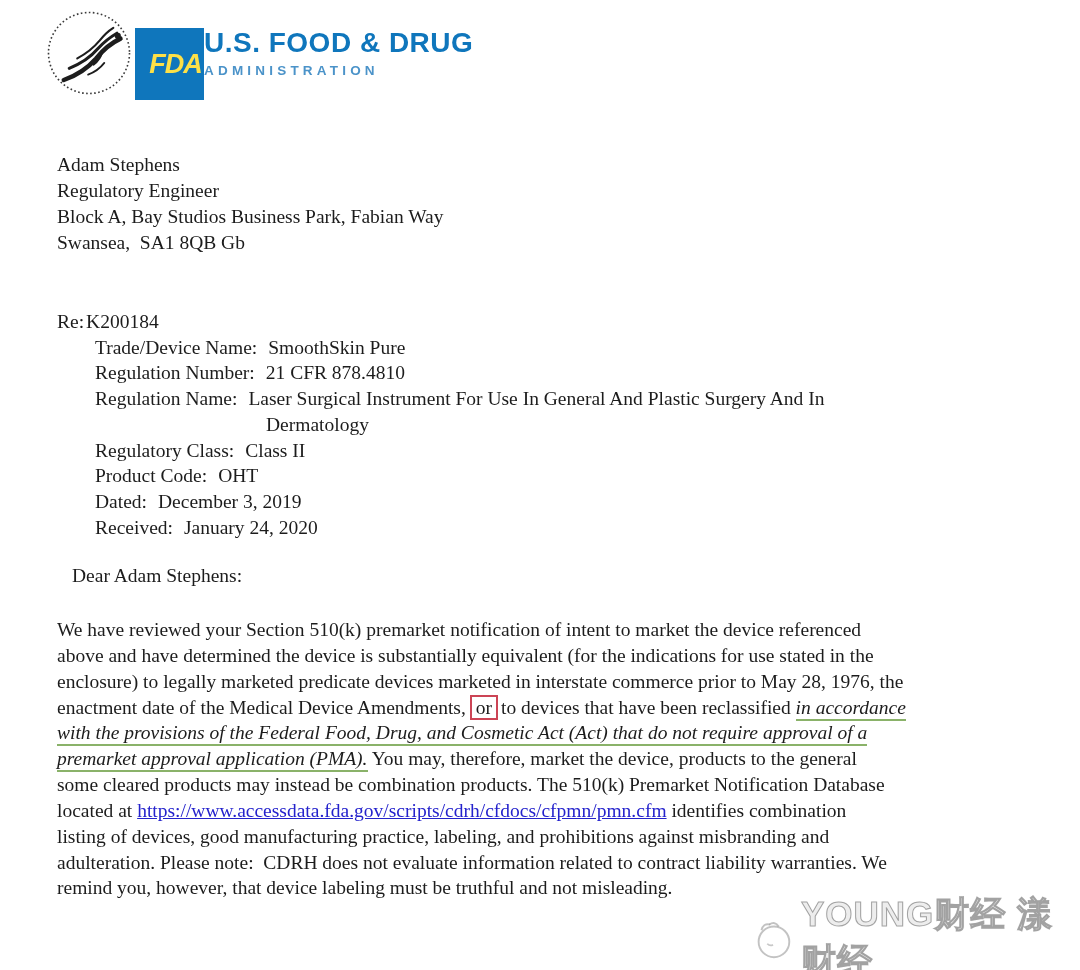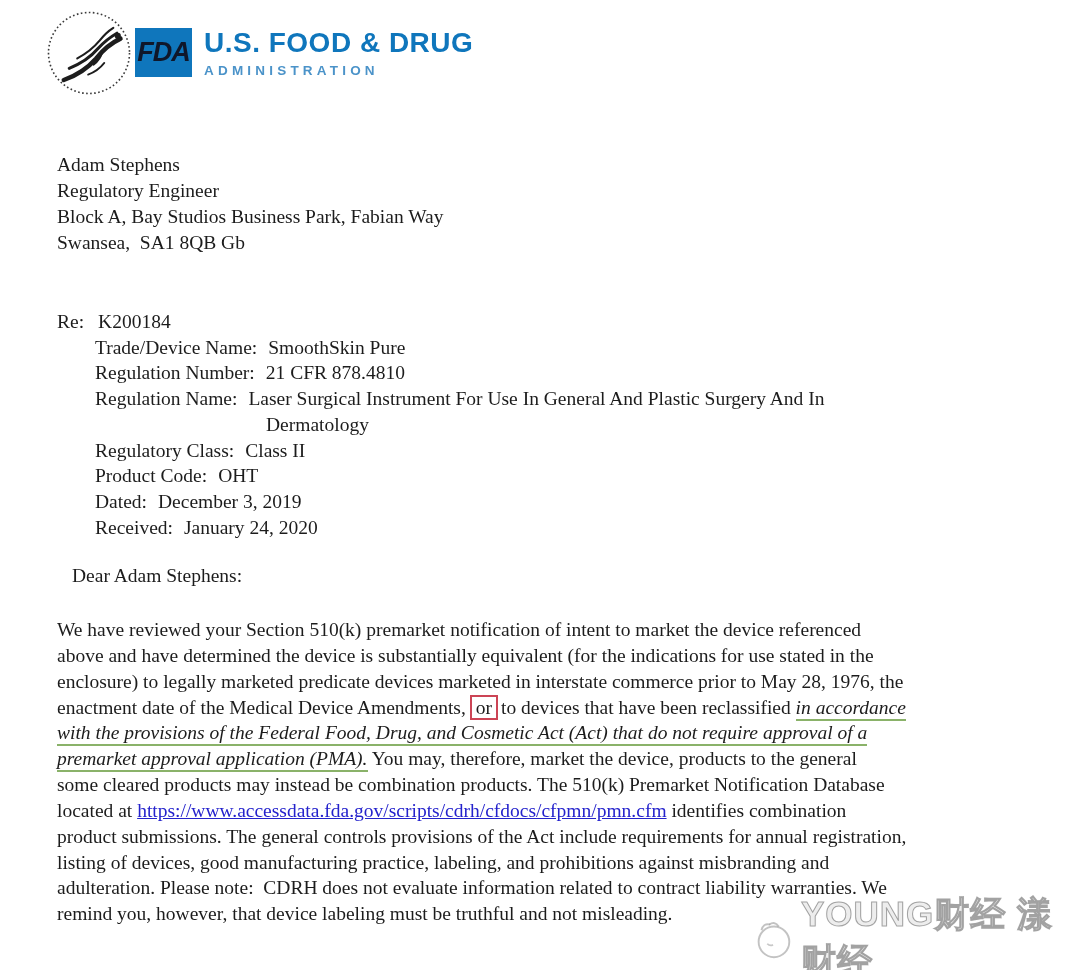--- a/index.html
+++ b/index.html
@@ -1,29 +1,29 @@
 <!DOCTYPE html>
 <html style="--fda-blue: #0f76bc; --fda-light-blue: #4b93c9; --link-blue: #2422cc; --annotation-red: #cc4455; --annotation-green: #8ab269;"><head>
 <meta charset="utf-8">
 <style>
   html,body{margin:0;padding:0;background:#fff;}
   .page{position:relative;width:1080px;height:970px;background:#ffffff;overflow:hidden;
         font-family:"Liberation Serif",serif;color:#1c1c1c;}
   
   .hhs-seal{position:absolute;left:44px;top:8px;width:90px;height:90px;}
-  .fda-box{position:absolute;left:135px;top:28px;width:57px;height:49px;
-           background:var(--fda-blue);color:#0f172a;display:flex;align-items:center;justify-content:center;
-           font-family:"Liberation Sans",sans-serif;font-weight:bold;font-style:italic;font-size:27px;letter-spacing:-1px;}
+  .fda-box{position:absolute;left:135px;top:28px;width:57px;height:72px;
+           background:var(--fda-blue);color:#fde047;display:flex;align-items:center;justify-content:center;
+           font-family:"Liberation Sans",sans-serif;font-weight:bold;font-style:italic;font-size:27px;letter-spacing:-1px;padding-left:12px;}
   .fda-title{position:absolute;left:204px;top:27px;font-family:Liberation Sans, sans-serif;}
   .fda-title .l1{font-size:28px;font-weight:bold;letter-spacing:.5px;color:var(--fda-blue);}
   .fda-title .l2{font-size:13.5px;font-weight:bold;letter-spacing:4.2px;color:var(--fda-light-blue);margin-top:4px;}
   
   .recipient-block{position:absolute;left:57px;top:152px;font-size:19.5px;line-height:25.9px;}
   .reference-block{position:absolute;left:57px;top:309px;font-size:19.5px;line-height:25.7px;}
-  .ref-head .ref-label-re{margin-right:14px;}
+  .ref-head .ref-label-re{margin-right:2px;}
   .reference-fields{margin-left:38px;}
   .ref-label{margin-right:11px;text-align:center;}
   .wrap-indent{padding-left:171px;}
   .salutation{position:absolute;left:57px;top:565px;font-size:19.5px;margin-left:15px;}
   .letter-body{position:absolute;left:57px;top:617px;font-size:19.5px;line-height:25.85px;white-space:nowrap;}
   .doc-line,.body-line{white-space:nowrap;}
   
   .redbox{border:2px solid var(--annotation-red);padding:0 4px;margin:0 3px 0 4px;}
   .green{border-bottom:2px solid var(--annotation-green);padding-bottom:1px;font-style:italic;}
   .link{color:var(--link-blue);text-decoration:underline;cursor:pointer;}
@@ -84,21 +84,20 @@
 
   <div class="letter-body">
       <div class="body-line"><span>We have reviewed your Section 510(k) premarket notification of intent to market the device referenced</span></div>
       <div class="body-line"><span>above and have determined the device is substantially equivalent (for the indications for use stated in the</span></div>
       <div class="body-line"><span>enclosure) to legally marketed predicate devices marketed in interstate commerce prior to May 28, 1976, the</span></div>
       <div class="body-line"><span>enactment date of the Medical Device Amendments,</span><span class="redbox">or</span><span>to devices that have been reclassified </span><span class="green">in accordance</span></div>
       <div class="body-line"><span class="green">with the provisions of the Federal Food, Drug, and Cosmetic Act (Act) that do not require approval of a</span></div>
       <div class="body-line"><span class="green">premarket approval application (PMA).</span><span> You may, therefore, market the device, products to the general</span></div>
       <div class="body-line"><span>some cleared products may instead be combination products. The 510(k) Premarket Notification Database</span></div>
       <div class="body-line"><span>located at </span><span class="link">https://www.accessdata.fda.gov/scripts/cdrh/cfdocs/cfpmn/pmn.cfm</span><span> identifies combination</span></div>
-      <div class="body-line"><span>product submissions. The general controls provisions of the Act include requirements for annual registration,</span></div>
       <div class="body-line"><span>listing of devices, good manufacturing practice, labeling, and prohibitions against misbranding and</span></div>
       <div class="body-line"><span>adulteration. Please note:&nbsp; CDRH does not evaluate information related to contract liability warranties. We</span></div>
       <div class="body-line"><span>remind you, however, that device labeling must be truthful and not misleading.</span></div>
     </div>
 
   <div class="watermark">
     <svg class="wm-logo" viewBox="0 0 48 48">
       <circle cx="25" cy="28" r="16" fill="rgba(255,255,255,0.45)" stroke="rgba(130,130,130,0.6)" stroke-width="2"></circle>
       <path d="M12 16 Q14 8 21 10" fill="none" stroke="rgba(130,130,130,0.6)" stroke-width="2"></path>
       <path d="M20 10 Q26 6 30 12" fill="none" stroke="rgba(130,130,130,0.6)" stroke-width="2"></path>

